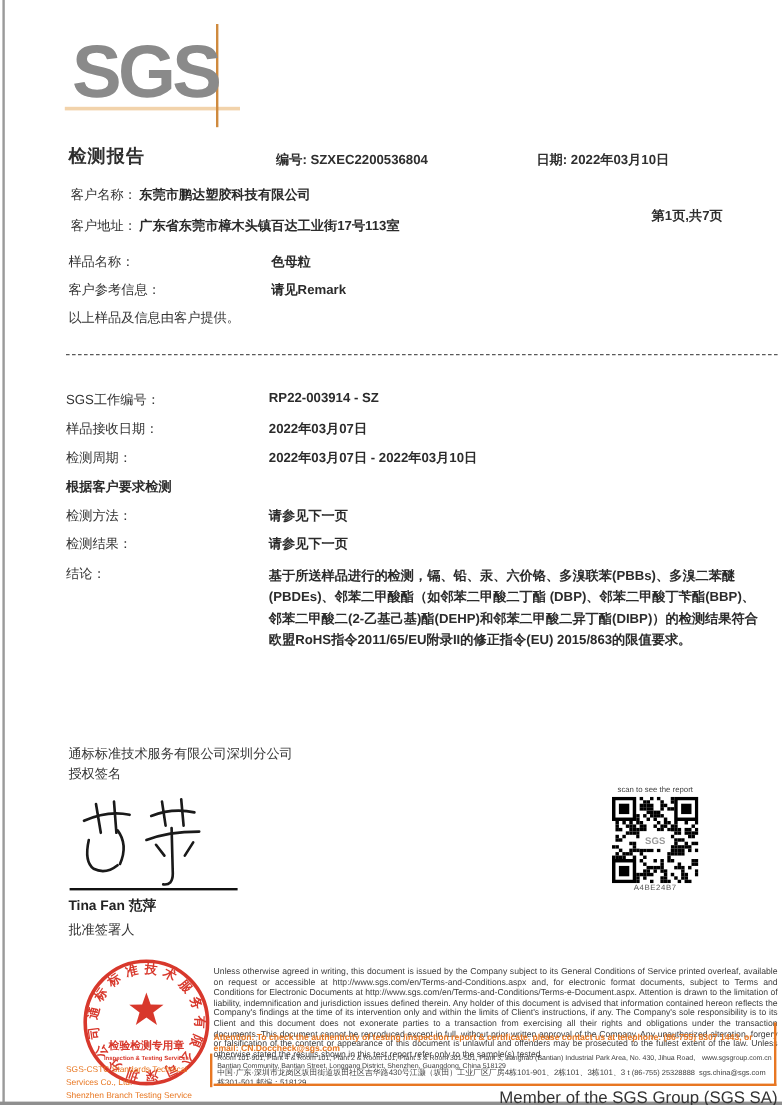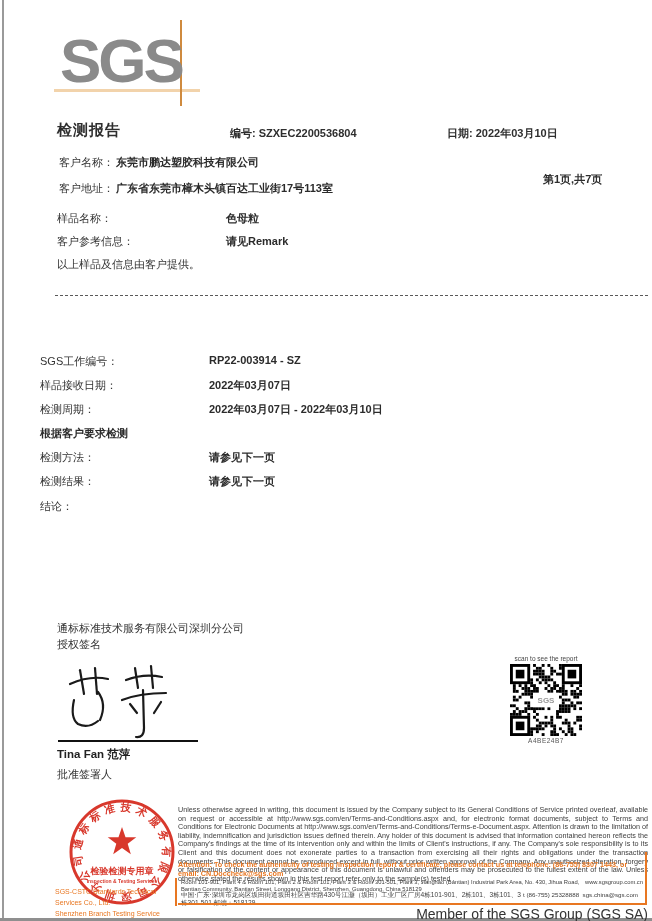--- a/index.html
+++ b/index.html
@@ -31,21 +31,21 @@
   .client-block .row { margin-bottom:11px; }
   .client-block .lbl { width:59px;text-align:center; }
 
   .sample-block { position:absolute; left:57px; top:211px; width:560px; }
   .sample-block .row { margin-bottom:8px; }
   .sample-block .lbl { width:169px; }
   .sample-note { font-size:11px; color:#333; margin-top:2px; }
 
   .divider { position:absolute; left:55px; top:295px; width:593px; border-top:1px dashed #595959; }
 
-  .info-block { position:absolute; left:40px; top:326px; width:585px;margin-top:28px; }
+  .info-block { position:absolute; left:55px; top:326px; width:585px; }
   .info-block .row { margin-bottom:9px; }
   .info-block .lbl { width:169px; }
   .conclusion-row { margin-top:10px; display:flex; font-size:11px; }
   .conclusion-row .lbl { width:169px; flex:none; }
   .conclusion-text { width:416px; font-weight:bold; color:#2b2b2b; line-height:18px; }
 
   .sign-company { position:absolute; left:57px; top:621px; font-size:11px; color:#333; }
   .sign-auth { position:absolute; left:57px; top:637px; font-size:11px; color:#333; }
   .signature-svg { position:absolute; left:62px; top:662px; }
   .sign-line { position:absolute; left:58px; top:740px; width:140px; height:2px; background:#111; }
@@ -133,20 +133,21 @@
     <div class="row">
       <span class="lbl">检测方法：</span>
       <span class="val">请参见下一页</span>
     </div>
     <div class="row">
       <span class="lbl">检测结果：</span>
       <span class="val">请参见下一页</span>
     </div>
     <div class="conclusion-row">
       <span class="lbl">结论：</span>
+      <span class="conclusion-text">基于所送样品进行的检测，镉、铅、汞、六价铬、多溴联苯(PBBs)、多溴二苯醚(PBDEs)、邻苯二甲酸酯（如邻苯二甲酸二丁酯 (DBP)、邻苯二甲酸丁苄酯(BBP)、邻苯二甲酸二(2-乙基己基)酯(DEHP)和邻苯二甲酸二异丁酯(DIBP)）的检测结果符合欧盟RoHS指令2011/65/EU附录II的修正指令(EU) 2015/863的限值要求。</span>
     </div>
   </div>
 
   <div class="sign-company">通标标准技术服务有限公司深圳分公司</div>
   <div class="sign-auth">授权签名</div>
 
   <svg class="signature-svg" width="130" height="78" viewBox="0 0 130 78">
     <g stroke="#1a1a1a" stroke-width="2.2" fill="none" stroke-linecap="round">
       <path d="M8,22 q20,-9 38,-5"></path>
       <path d="M18,8 l4,24"></path>

